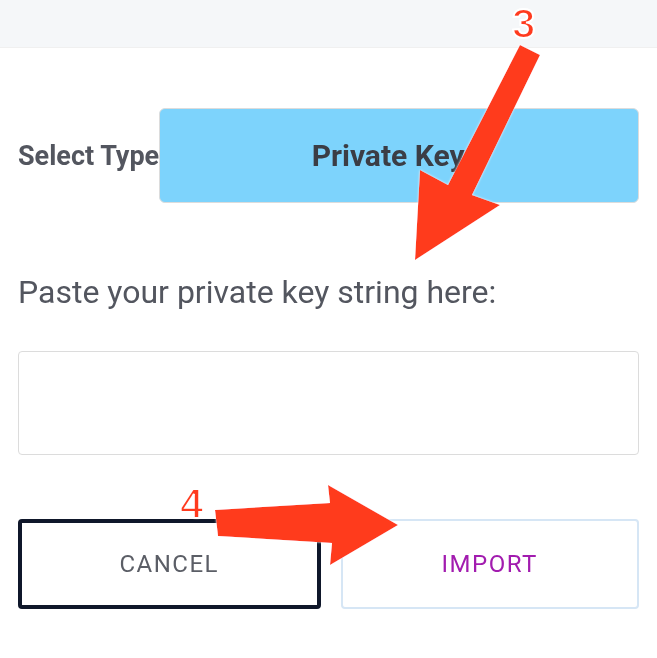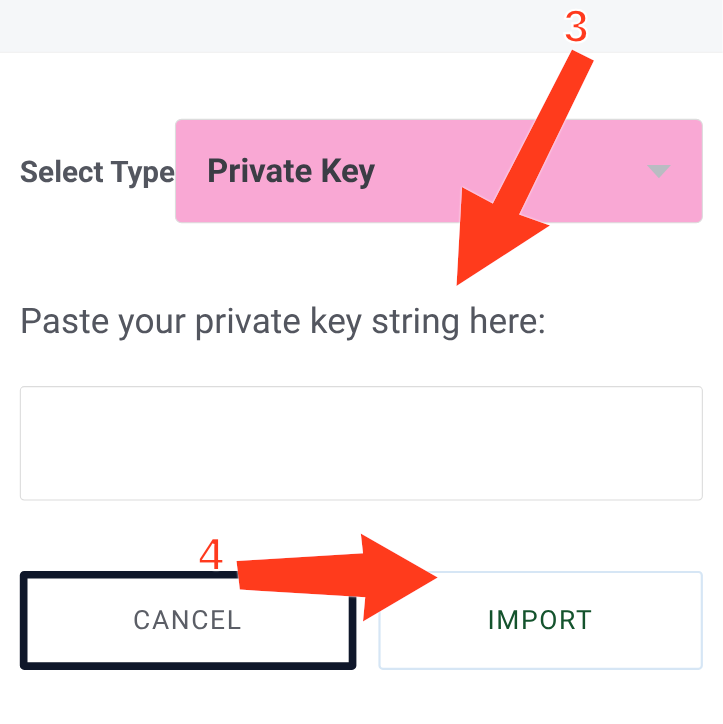--- a/index.html
+++ b/index.html
@@ -29,24 +29,24 @@
   .label-type {
     font-size: 27px;
     color: #53565f;
     white-space: nowrap;
   }
   .select-type {
     flex: 1;
     height: 95px;
     border: 1px solid #dcdcdc;
     border-radius: 6px;
-    background: #f9a8d4;
+    background: #7dd3fc;
     display: flex;
     align-items: center;
-    justify-content: space-between;
+    justify-content: center;
     padding: 0 28px;
     cursor: pointer;
   }
   .select-text {
     font-size: 30px;
     color: #3b3d45;
   }
   .chevron {
     display: flex;
     align-items: center;
@@ -80,26 +80,26 @@
     border-radius: 4px;
     font-size: 24px;
     letter-spacing: 1.5px;
     display: flex;
     align-items: center;
     justify-content: center;
     cursor: pointer;
     background: #fff;
   }
   .btn-cancel {
-    border: 7px solid #0f172a;
+    border: 4px solid #0f172a;
     color: #5b5e66;
   }
   .btn-import {
     border: 2px solid #d6e6f5;
-    color: #14532d;
+    color: #a21caf;
   }
   
   .anno-num {
     position: absolute;
     font-family: Arial, sans-serif;
     font-weight: 900;
     font-size: 42px;
     color: #ff3a1e;
     -webkit-text-stroke: 2px #ffffff;
     text-shadow: 0 0 2px #fff, 0 0 2px #fff;

